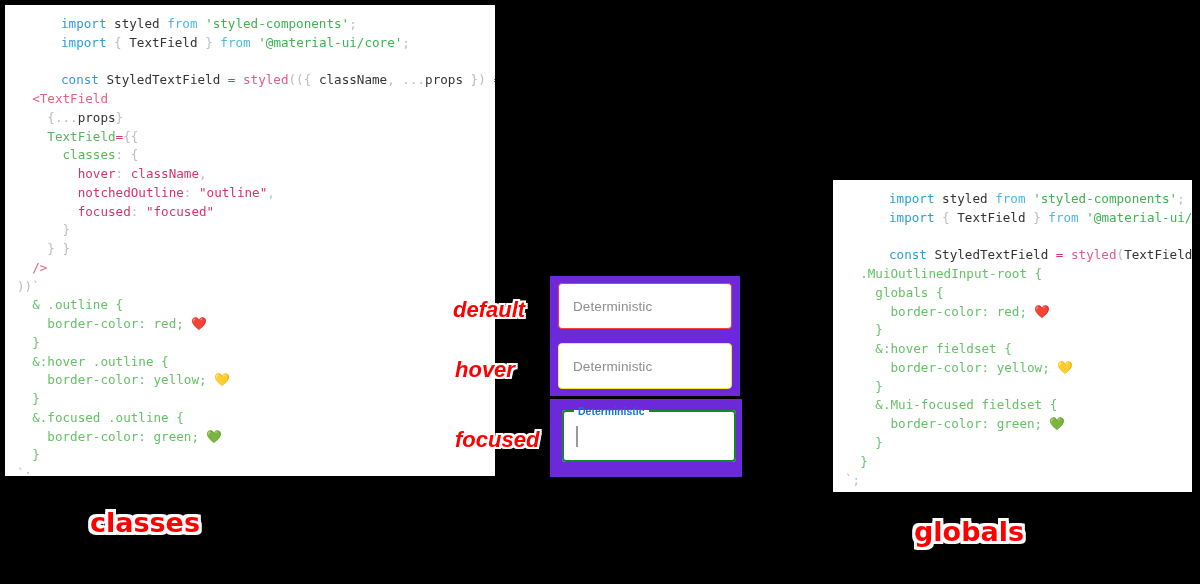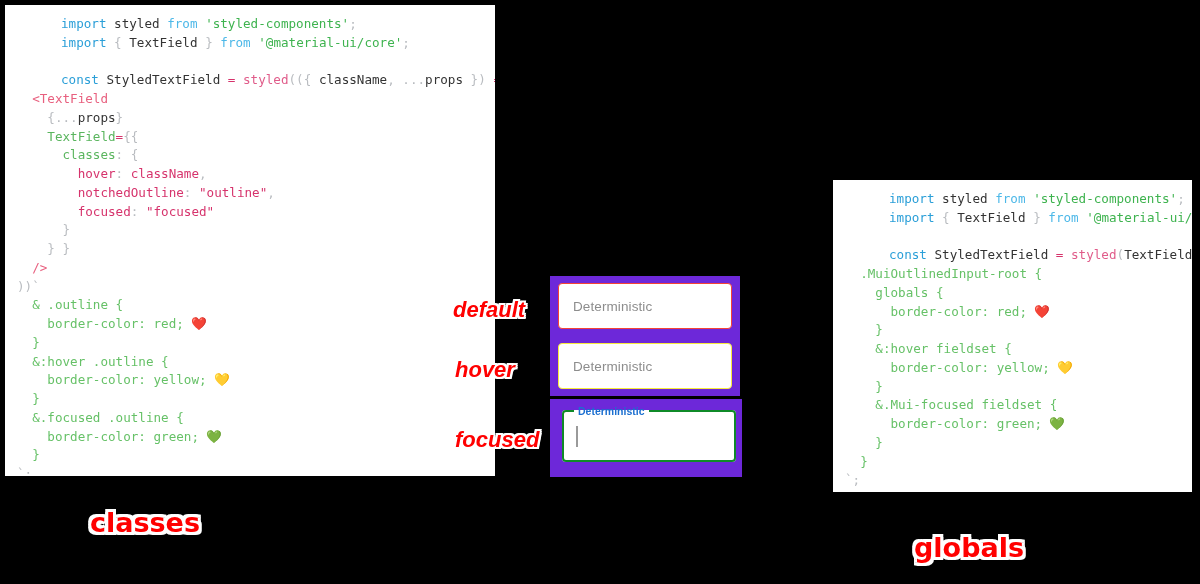--- a/index.html
+++ b/index.html
@@ -162,21 +162,21 @@
     font-size: 27px;
     color: #ff0000;
     white-space: nowrap;
     text-shadow:
       -3px -3px 0 #fff,  3px -3px 0 #fff,
       -3px  3px 0 #fff,  3px  3px 0 #fff,
       -3px  0   0 #fff,  3px  0   0 #fff,
        0   -3px 0 #fff,  0    3px 0 #fff;
   }
   #caption-left  { left: 90px;  top: 507px; }
-  #caption-right { left: 914px; top: 532px; }
+  #caption-right { left: 914px; top: 516px; }
 </style>
 </head>
 <body>
 
 <div class="code-panel" id="code-left">
   <pre><span class="t-kw">import</span> <span class="t-id">styled</span> <span class="t-from">from</span> <span class="t-str">'styled-components'</span><span class="t-punc">;</span>
 <span class="t-kw">import</span> <span class="t-punc">{</span> <span class="t-id">TextField</span> <span class="t-punc">}</span> <span class="t-from">from</span> <span class="t-str">'@material-ui/core'</span><span class="t-punc">;</span>
 
 <span class="t-kw">const</span> <span class="t-id">StyledTextField</span> <span class="t-op">=</span> <span class="t-fn">styled</span><span class="t-punc">((</span><span class="t-punc">{</span> <span class="t-id">className</span><span class="t-punc">,</span> <span class="t-punc">...</span><span class="t-id">props</span> <span class="t-punc">}</span><span class="t-punc">)</span> <span class="t-op">=&gt;</span> <span class="t-punc">(</span>
   <span class="t-tag">&lt;TextField</span>

